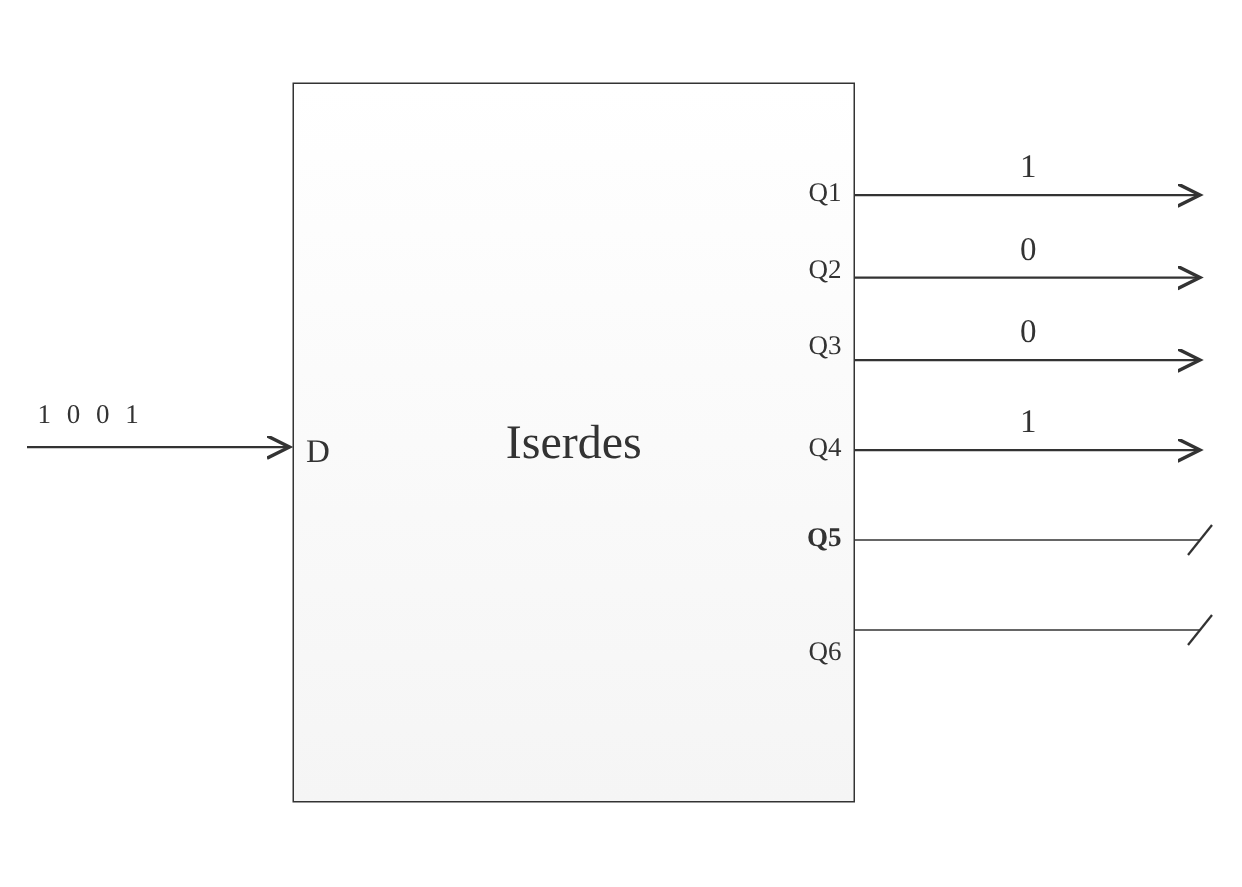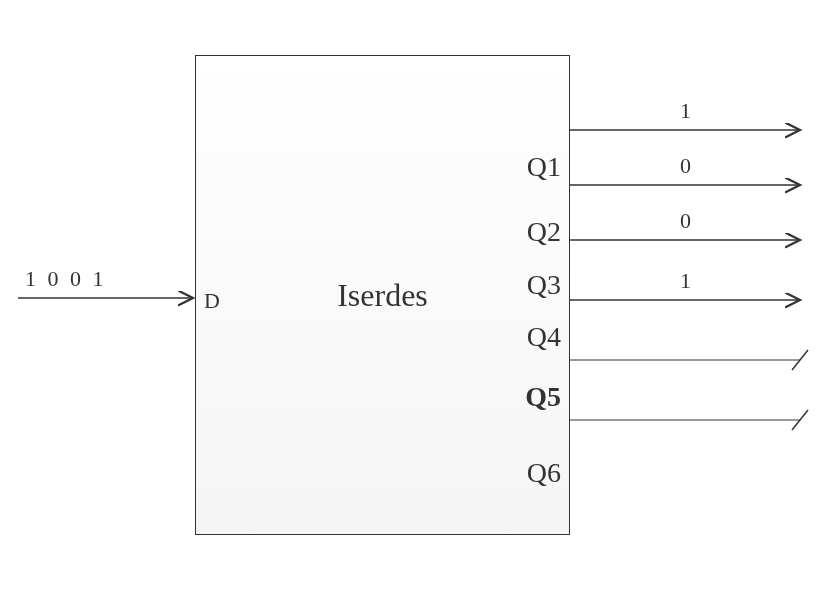--- a/index.html
+++ b/index.html
@@ -39,35 +39,34 @@
     .port-d {
       position: absolute;
       left: 8px;
       top: 232px;
       font-size: 22px;
       color: #333;
     }
     .port-q {
       position: absolute;
       right: 8px;
-      font-size: 28px;
+      font-size: 18px;
       color: #333;
-      margin-top: 33px;
     }
     .port-q1 { top: 62px; }
-    .port-q2 { top: 127px; font-family: Liberation Serif, serif; }
-    .port-q3 { top: 180px; }
+    .port-q2 { top: 113px; font-family: Liberation Serif, serif; }
+    .port-q3 { top: 164px; }
     .port-q4 { top: 232px; }
     .port-q5 { top: 292px; font-weight: bold; }
     .port-q6 { top: 368px; }
     .input-label {
       position: absolute;
       left: 25px;
       top: 266px;
-      font-size: 22px;
+      font-size: 18px;
       color: #333;
       letter-spacing: 3px;
     }
     .output-label {
       position: absolute;
       font-size: 22px;
       color: #333;
     }
     svg {
       position: absolute;

